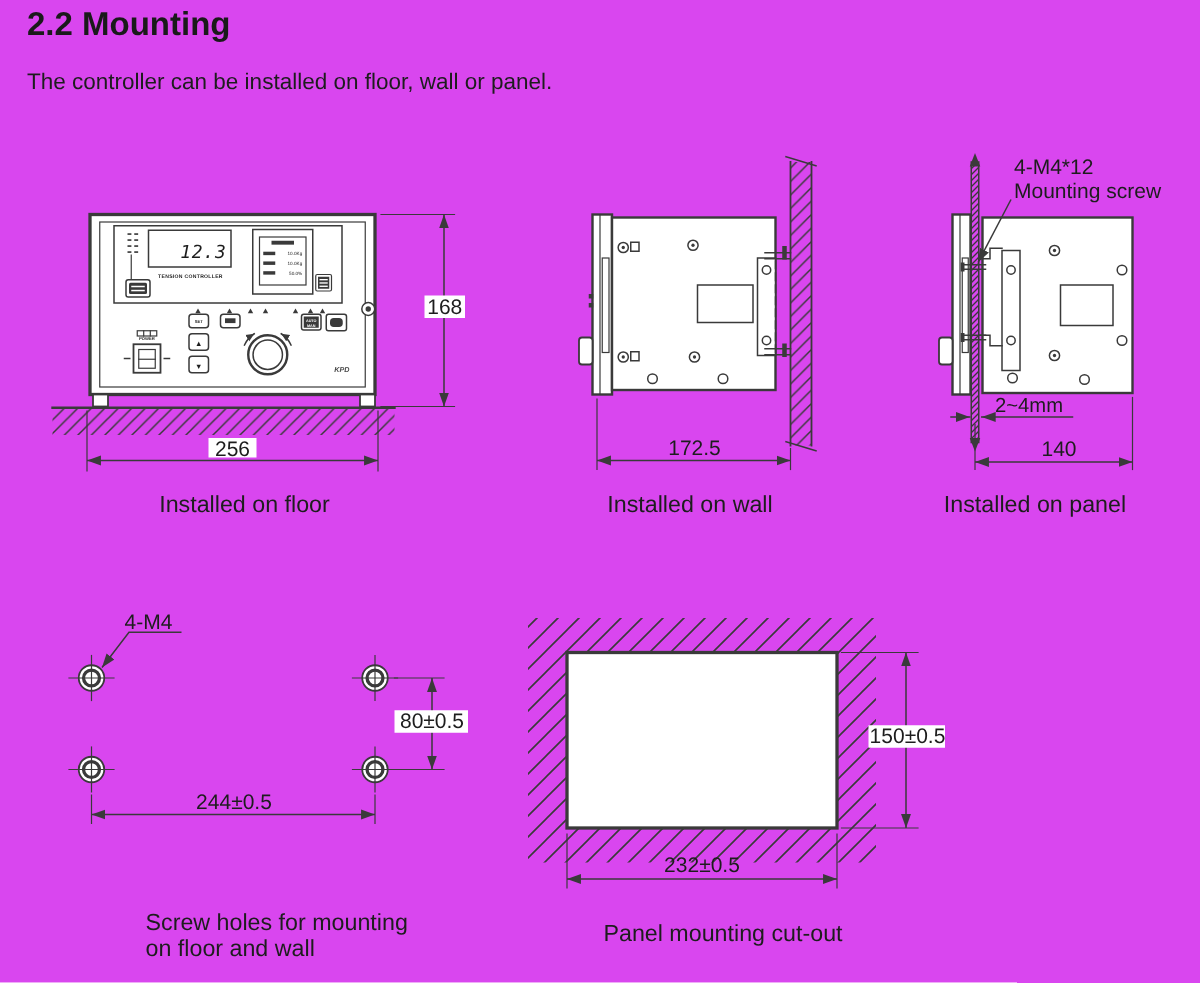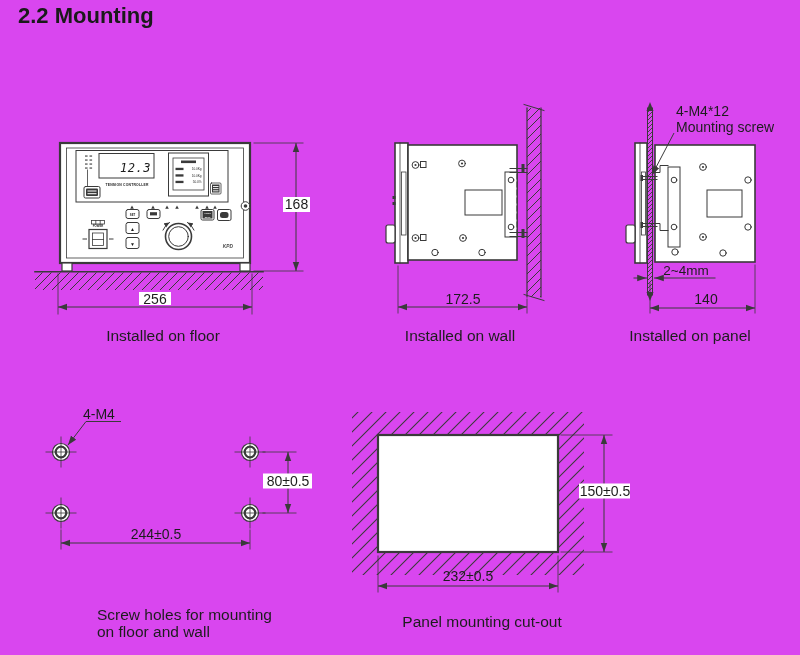--- a/index.html
+++ b/index.html
@@ -25,20 +25,21 @@
   .t28{font-size:2.8px;font-weight:bold;}
   .t5{font-size:5px;}
   .tw{fill:#ffffff;font-size:2.5px;font-weight:bold;text-anchor:middle;}
   .brand{font-size:4.8px;font-weight:bold;font-style:italic;fill:#4a4a4a;text-anchor:end;}
 </style>
 </head>
 <body>
 
 <div class="page">
   <div class="title">2.2 Mounting</div>
+  <div class="intro">The controller can be installed on floor, wall or panel.</div>
 
   <svg width="800" height="655" viewBox="0 0 800 655">
     <defs>
       <marker id="arr" viewBox="0 0 10 8" refX="9.3" refY="4" markerWidth="10" markerHeight="8" orient="auto-start-reverse" markerUnits="userSpaceOnUse">
         <path d="M0,0.7 L9.3,4 L0,7.3 Z" fill="#3a3a3a"></path>
       </marker>
       <marker id="arrS" viewBox="0 0 6 6" refX="5.5" refY="3" markerWidth="6" markerHeight="6" orient="auto-start-reverse" markerUnits="userSpaceOnUse">
         <path d="M0,0.5 L5.5,3 L0,5.5 Z" fill="#3a3a3a"></path>
       </marker>
       <pattern id="hatchG" width="9" height="9" patternUnits="userSpaceOnUse">

